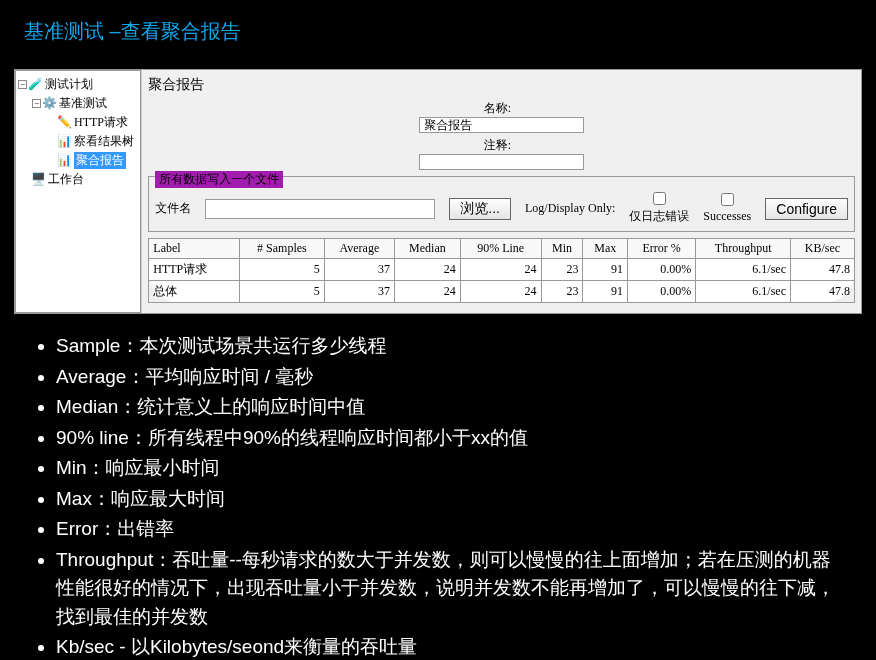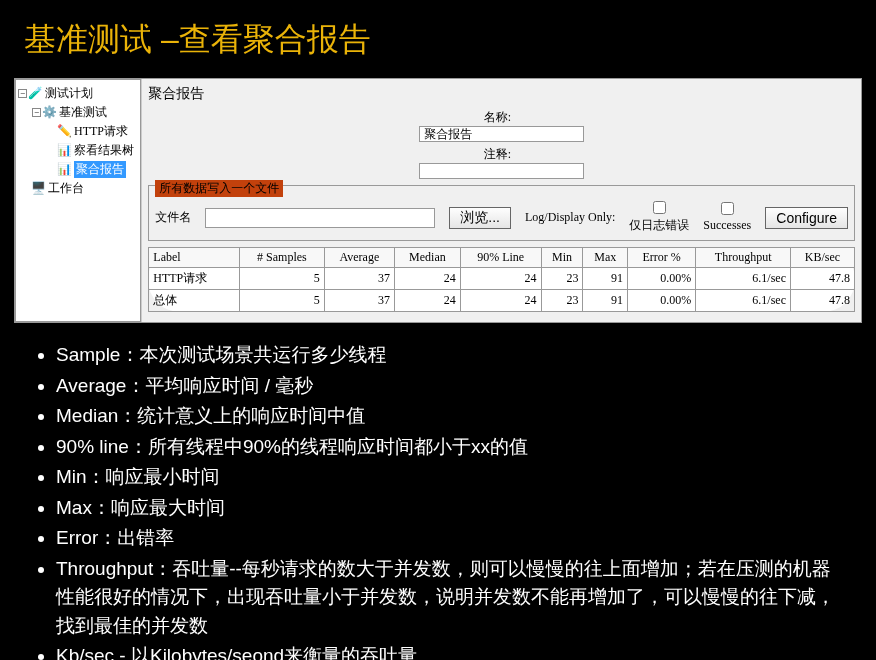--- a/index.html
+++ b/index.html
@@ -5,23 +5,23 @@
 * { box-sizing: border-box; margin: 0; padding: 0; }
 body {
   background: #000;
   font-family: "Microsoft YaHei", Arial, sans-serif;
   width: 876px;
   height: 660px;
   color: #fff;
   overflow: hidden;
 }
 .slide-title {
-  font-size: 32px;
-  padding: 18px 0 16px 24px;
-  color: #eab308;
+  font-size: 20px;
+  padding: 18px 0 24px 24px;
+  color: #0ea5e9;
 }
 .panel {
   background: #f0f0f0;
   margin: 0 14px 0 14px;
   display: flex;
   color: #000;
   font-size: 12px;
   border: 1px solid #999;
 }
 .tree {
@@ -88,21 +88,21 @@
 }
 .fieldset {
   border: 1px solid #999;
   margin: 4px 6px;
   padding: 6px 6px;
   font-family: SimSun, serif;
 }
 .fieldset .legend {
   position: relative;
   top: -12px;
-  background: #c2410c;
+  background: #a21caf;
   display: inline-block;
   padding: 0 4px;
   font-size: 12px;
 }
 .file-row {
   display: flex;
   align-items: center;
   gap: 14px;
   margin-top: -8px;
   white-space: nowrap;

